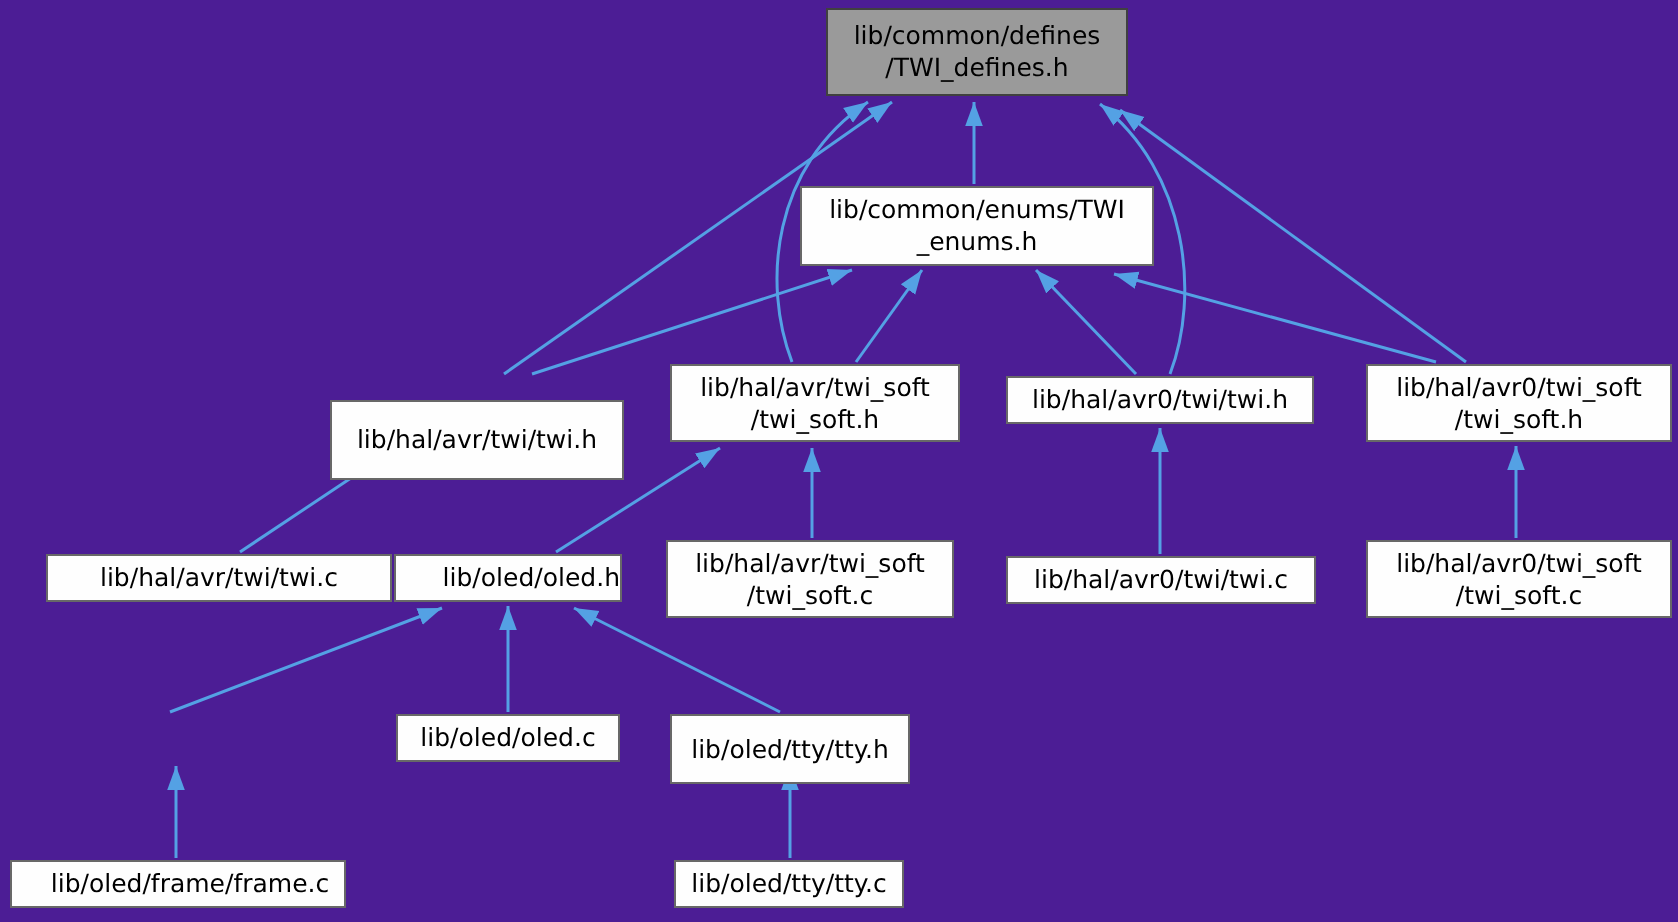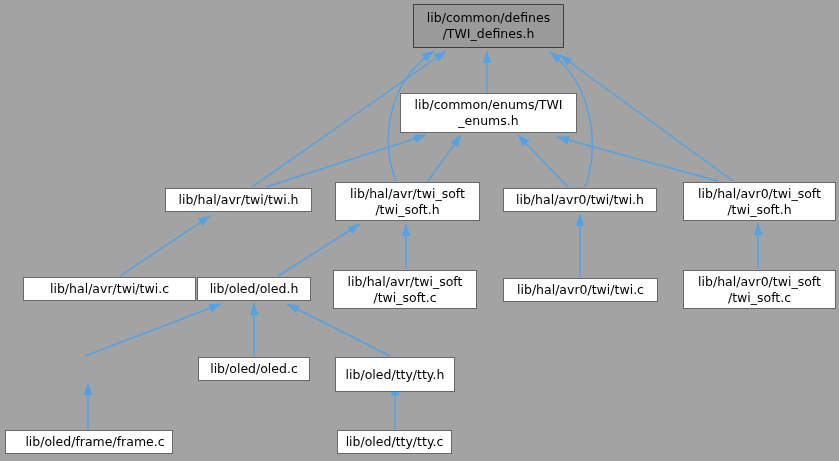--- a/index.html
+++ b/index.html
@@ -5,21 +5,21 @@
   html, body {
     margin: 0;
     padding: 0;
     background: #000000;
     font-family: "DejaVu Sans", "Liberation Sans", sans-serif;
   }
   .stage {
     position: relative;
     width: 839px;
     height: 461px;
-    background: #a3a3a3;
+    background: #4c1d95;
     overflow: hidden;
   }
   svg.edges {
     position: absolute;
     left: 0; top: 0;
     width: 839px; height: 461px;
   }
   .node {
     position: absolute;
     box-sizing: border-box;
@@ -79,39 +79,39 @@
   <div class="node root" style="left:413px; top:4px; width:151px; height:44px;">
     <span>lib/common/defines</span>
     <span>/TWI_defines.h</span>
   </div>
 
   <div class="node" style="left:400px; top:93px; width:177px; height:40px;">
     <span>lib/common/enums/TWI</span>
     <span>_enums.h</span>
   </div>
 
-  <div class="node" style="left:165px; top:188px; width:147px; height:24px;">
+  <div class="node" style="left:165px; top:200px; width:147px; height:40px;">
     <span>lib/hal/avr/twi/twi.h</span>
   </div>
   <div class="node" style="left:335px; top:182px; width:145px; height:39px;">
     <span>lib/hal/avr/twi_soft</span>
     <span>/twi_soft.h</span>
   </div>
   <div class="node" style="left:503px; top:188px; width:154px; height:24px;">
     <span>lib/hal/avr0/twi/twi.h</span>
   </div>
   <div class="node" style="left:683px; top:182px; width:153px; height:39px;">
     <span>lib/hal/avr0/twi_soft</span>
     <span>/twi_soft.h</span>
   </div>
 
   <div class="node" style="left:23px; top:277px; width:173px; height:24px;">
     <span>lib/hal/avr/twi/twi.c</span>
   </div>
-  <div class="node" style="left:197px; top:277px; width:114px; height:24px;">
+  <div class="node" style="left:197px; top:277px; width:114px; height:24px;align-items:flex-end;">
     <span>lib/oled/oled.h</span>
   </div>
   <div class="node" style="left:333px; top:270px; width:144px; height:39px;">
     <span>lib/hal/avr/twi_soft</span>
     <span>/twi_soft.c</span>
   </div>
   <div class="node" style="left:503px; top:278px; width:155px; height:24px;">
     <span>lib/hal/avr0/twi/twi.c</span>
   </div>
   <div class="node" style="left:683px; top:270px; width:153px; height:39px;">

